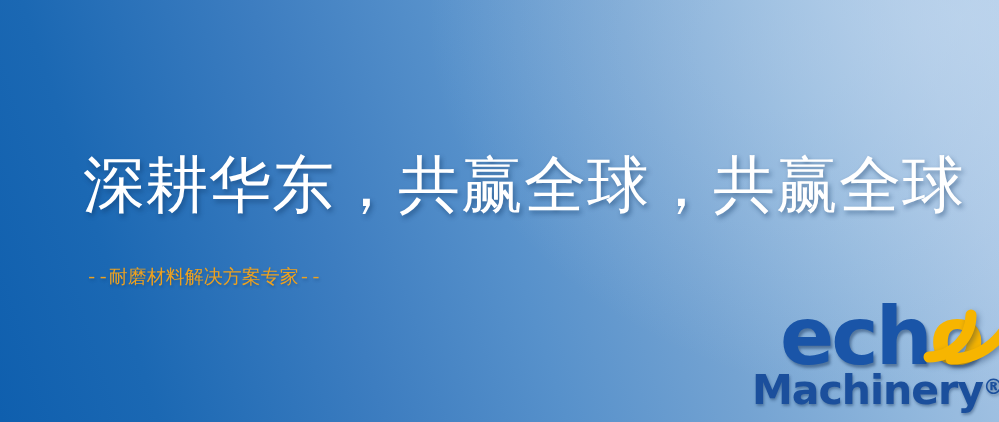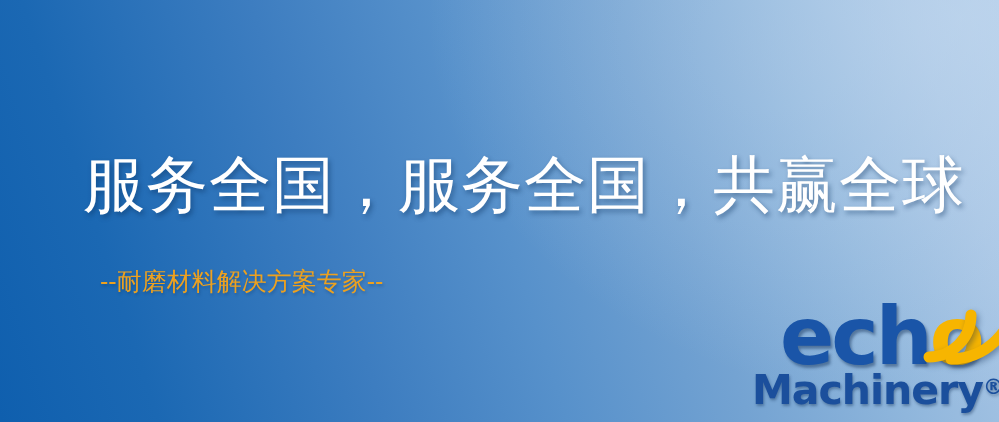--- a/index.html
+++ b/index.html
@@ -48,24 +48,24 @@
     line-height: 1.08;
     color: #ffffff;
     white-space: nowrap;
     letter-spacing: 1px;
     text-shadow: 2px 3px 5px rgba(8,46,92,0.45);
   }
 
   
   .subtitle {
     position: absolute;
-    left: 100px;
+    left: 86px;
     top: 268px;
-    font-family: Liberation Sans, sans-serif;
-    font-size: 25px;
+    font-family: Liberation Mono, monospace;
+    font-size: 19px;
     line-height: 1.1;
     color: #eda11f;
     white-space: nowrap;
     letter-spacing: 0px;
     text-shadow: 1px 2px 3px rgba(8,46,92,0.30);
   }
 
   
   #logo {
     position: absolute;
@@ -124,21 +124,21 @@
     filter: drop-shadow(2px 3px 3px rgba(10,40,80,0.40));
   }
 </style>
 </head>
 <body>
 
 <div id="banner">
 
   <div class="bg-bloom"></div>
 
-  <div class="headline">服务全国，服务全国，共赢全球</div>
+  <div class="headline">深耕华东，共赢全球，共赢全球</div>
 
   <div class="subtitle">--耐磨材料解决方案专家--</div>
 
   <div id="logo">
 
     <div class="logo-echo">
       <span class="blue">ech</span><span class="yellow">o</span>
     </div>
 
     <svg class="echo-waves" viewBox="0 0 78 70">

